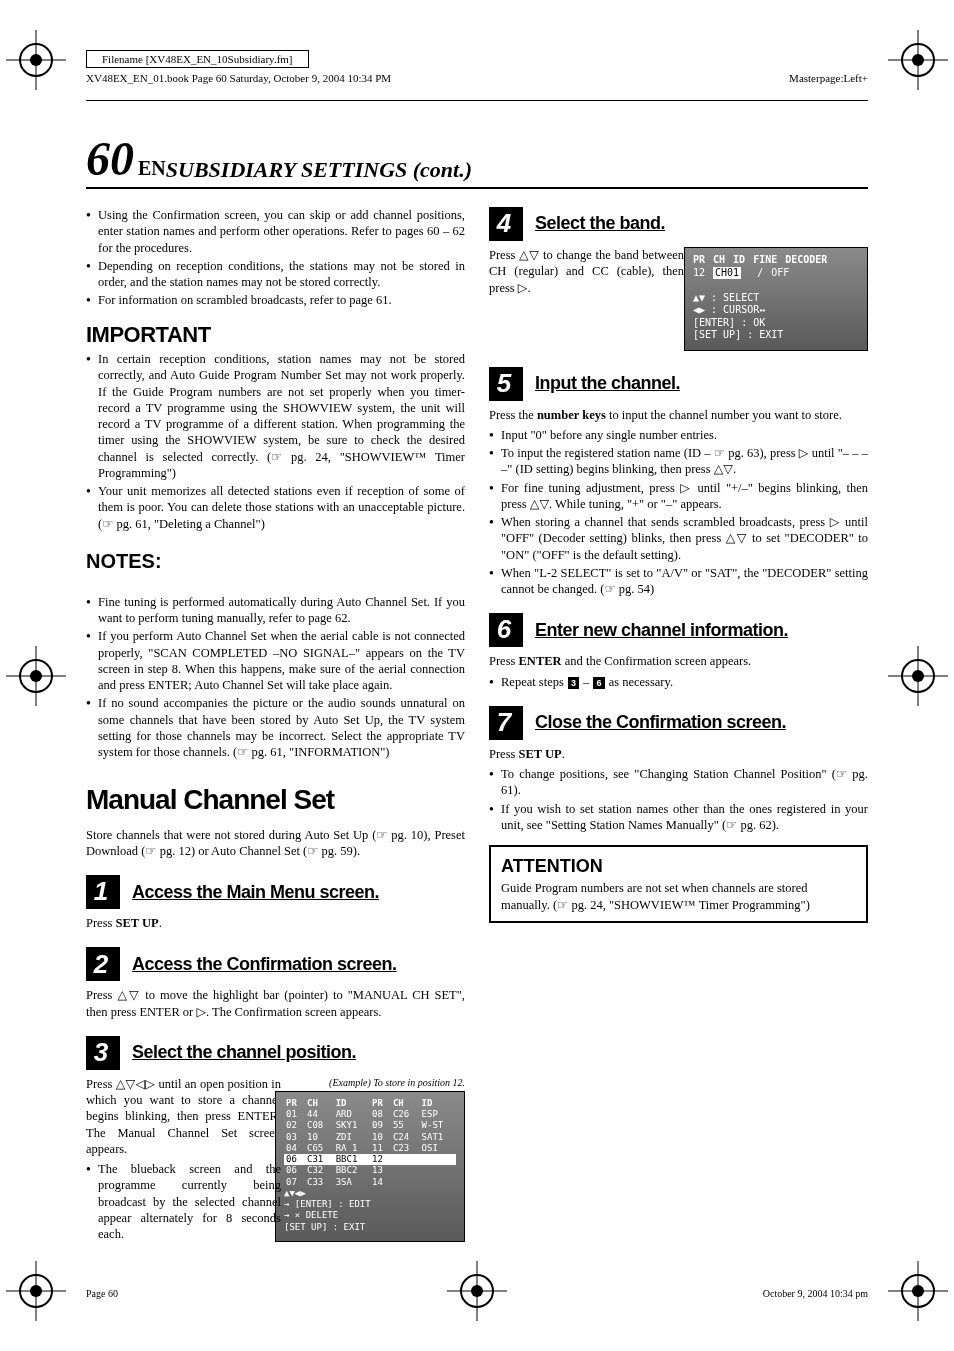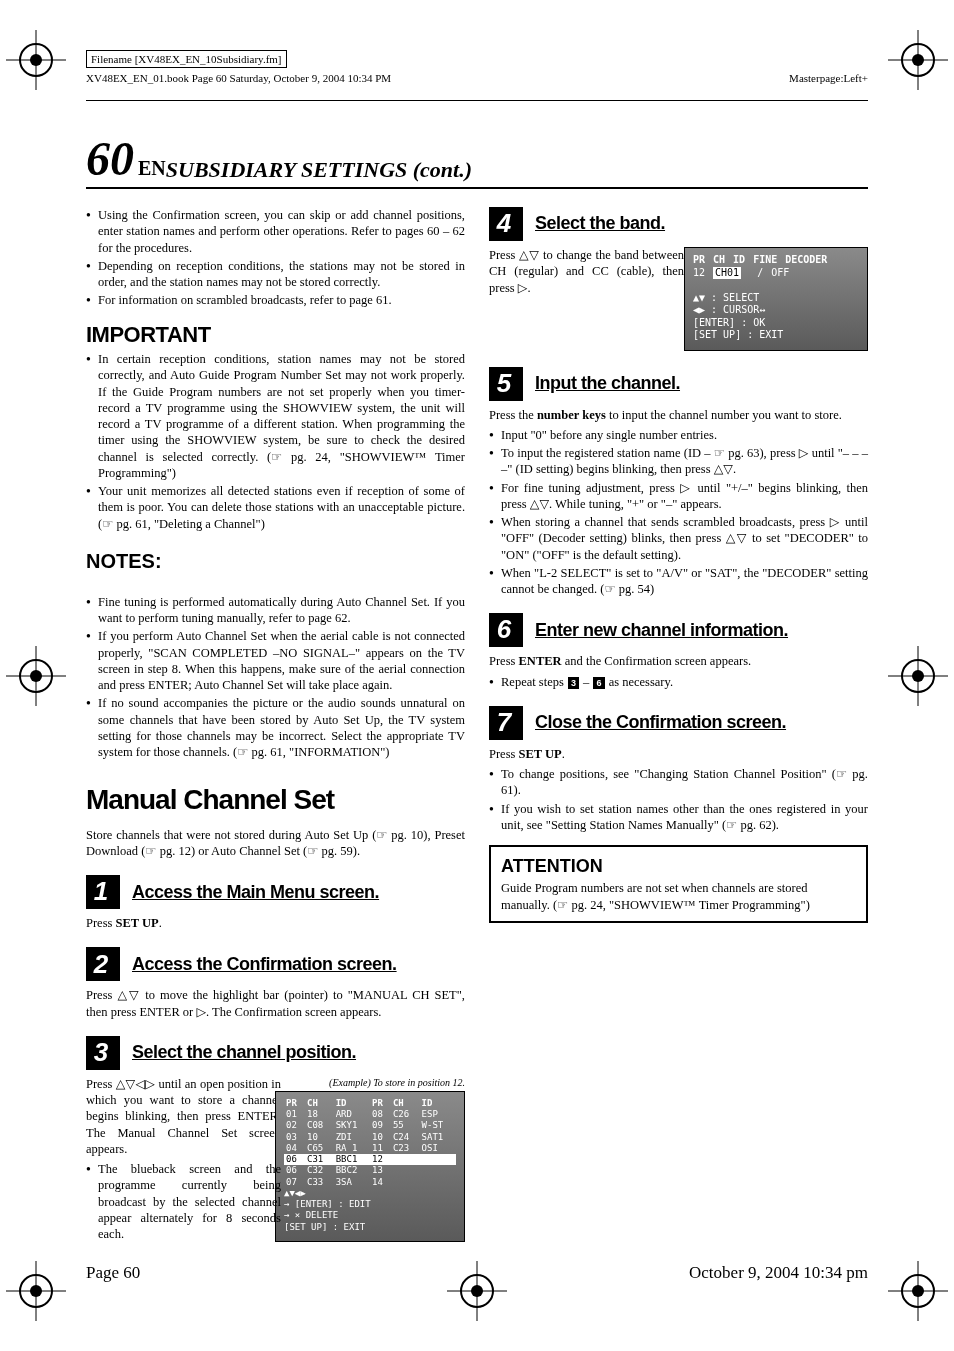--- a/index.html
+++ b/index.html
@@ -30,21 +30,21 @@
   .page {
     position: absolute;
     top: 50px;
     left: 86px;
     width: 782px;
   }
 
   .filename-box {
     border: 1px solid #000;
     display: inline-block;
-    padding: 2px 4px;
+    padding: 2px 15px;
     font-size: 11px;
     font-family: "Times New Roman", serif;
   }
 
   .header-line {
     border-bottom: 1px solid #000;
     margin-top: 4px;
     display: flex;
     justify-content: space-between;
     align-items: flex-end;
@@ -201,27 +201,27 @@
     margin-bottom: 2px;
     width: 190px;
     float:right;
     clear: right;
   }
 
   .right-block { overflow: visible;}
 
   .footer {
     position: absolute;
-    bottom: 68px;
+    bottom: 52px;
     left: 86px;
     width: 782px;
     display: flex;
     justify-content: space-between;
     font-family: "Times New Roman", serif;
-    font-size: 17px;
+    font-size: 10px;
     border-top: 0px;
   }
   .inline-black {
     display:inline-block;
     background:#000;
     color:#fff;
     font-family: Arial, sans-serif;
     font-weight:bold;
     font-size: 9px;
     padding: 0 3px;
@@ -354,21 +354,21 @@
                   <tr>
                     <td class="hdr">PR</td>
                     <td class="hdr">CH</td>
                     <td class="hdr">ID</td>
                     <td class="hdr">PR</td>
                     <td class="hdr">CH</td>
                     <td class="hdr">ID</td>
                   </tr>
                   <tr>
                     <td>01</td>
-                    <td>18</td>
+                    <td>44</td>
                     <td>ARD</td>
                     <td>08</td>
                     <td>C26</td>
                     <td>ESP</td>
                   </tr>
                   <tr>
                     <td>02</td>
                     <td>C08</td>
                     <td>SKY1</td>
                     <td>09</td>

